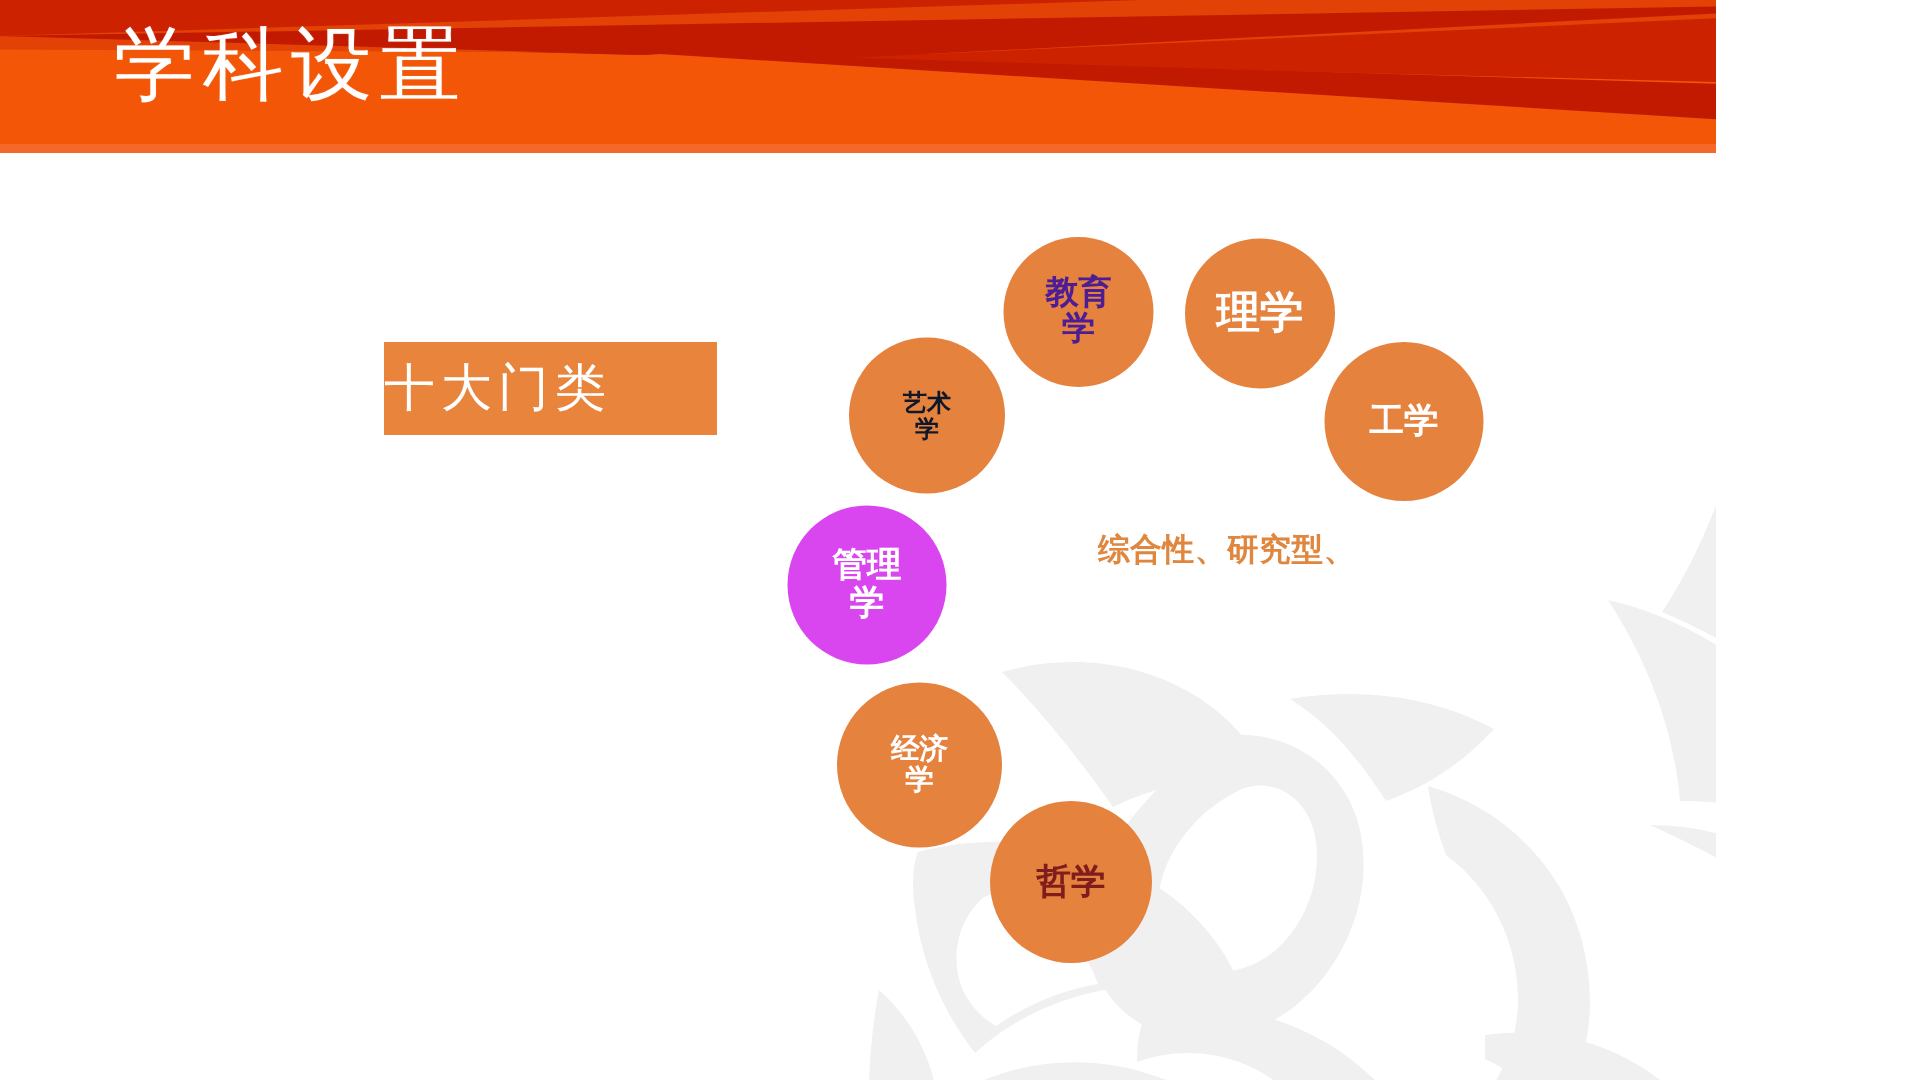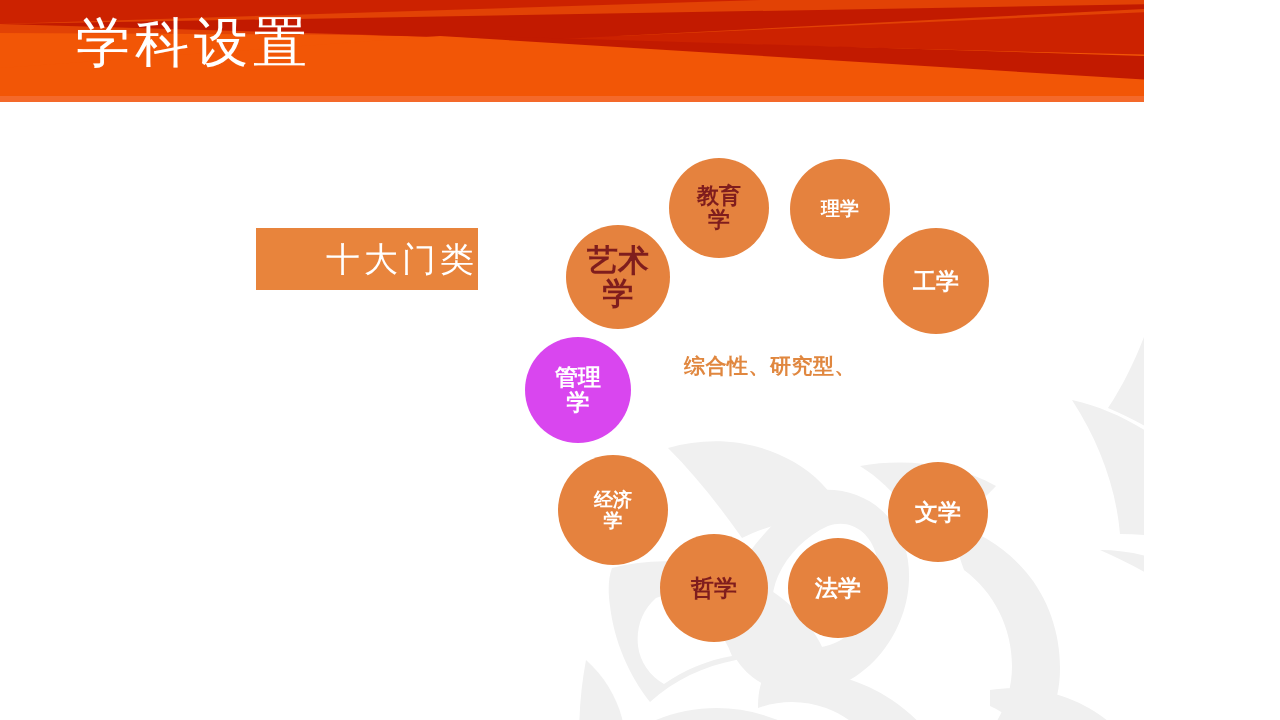--- a/index.html
+++ b/index.html
@@ -71,21 +71,21 @@
   
   #category-box {
     position: absolute;
     left: 256px;
     top: 228px;
     width: 222px;
     height: 62px;
     background: #E8843C;
     display: flex;
     align-items: center;
-    justify-content: flex-end;
+    justify-content: flex-start;
   }
   #category-box .label {
     color: #ffffff;
     font-size: 34px;
     line-height: 38px;
     letter-spacing: 4px;
     font-weight: 400;
     font-family: "DejaVu Sans", "Liberation Sans", sans-serif;
     white-space: nowrap;
   }
@@ -113,21 +113,21 @@
     text-align: center;
     line-height: 1.08;
     font-family: "DejaVu Sans", "Liberation Sans", sans-serif;
     white-space: pre-line;
     letter-spacing: 0px;
   }
 
   
   #center-tagline {
     position: absolute;
-    left: 620px;
+    left: 668px;
     top: 348px;
     width: 300px;
     text-align: center;
     color: #E0873F;
     font-weight: bold;
     font-size: 21px;
     line-height: 36px;
     font-family: "DejaVu Sans", "Liberation Sans", sans-serif;
     letter-spacing: 0.5px;
   }
@@ -172,48 +172,42 @@
     <div id="slide-title">学科设置</div>
   </div>
 
   <div id="category-box">
     <span class="label">十大门类</span>
   </div>
 
   <div id="circle-ring">
 
   <div class="discipline-circle" style="left: 169px; top: 18px; width: 100px; height: 100px; background: rgb(229, 130, 62);">
-        <span class="circle-label" style="font-size: 22px; color: #7f1d1d;">教育
+        <span class="circle-label" style="font-size: 22px; color: #4c1d95;">教育
 学</span>
       </div>
       <div class="discipline-circle" style="left: 290px; top: 19px; width: 100px; height: 100px; background: rgb(229, 130, 62);">
-        <span class="circle-label" style="font-size: 19px; color: rgb(255, 255, 255); font-family: Liberation Serif, serif;">理学</span>
+        <span class="circle-label" style="font-size: 29px; color: rgb(255, 255, 255);">理学</span>
       </div>
       <div class="discipline-circle" style="left: 383px; top: 88px; width: 106px; height: 106px; background: rgb(229, 130, 62);">
         <span class="circle-label" style="font-size: 23px; color: rgb(255, 255, 255);">工学</span>
       </div>
-      <div class="discipline-circle" style="left: 388px; top: 322px; width: 100px; height: 100px; background: rgb(229, 130, 62);">
-        <span class="circle-label" style="font-size: 23px; color: rgb(255, 255, 255);">文学</span>
-      </div>
-      <div class="discipline-circle" style="left: 288px; top: 398px; width: 100px; height: 100px; background: rgb(229, 130, 62);">
-        <span class="circle-label" style="font-size: 23px; color: rgb(255, 255, 255);">法学</span>
-      </div>
       <div class="discipline-circle" style="left: 160px; top: 394px; width: 108px; height: 108px; background: rgb(229, 130, 62);">
         <span class="circle-label" style="font-size: 23px; color: #7f1d1d;">哲学</span>
       </div>
       <div class="discipline-circle" style="left: 58px; top: 315px; width: 110px; height: 110px; background: rgb(229, 130, 62);">
         <span class="circle-label" style="font-size: 19px; color: rgb(255, 255, 255);">经济
 学</span>
       </div>
       <div class="discipline-circle" style="left: 25px; top: 197px; width: 106px; height: 106px; background: #d946ef;">
         <span class="circle-label" style="font-size: 23px; color: rgb(255, 255, 255);">管理
 学</span>
       </div>
       <div class="discipline-circle" style="left: 66px; top: 85px; width: 104px; height: 104px; background: rgb(229, 130, 62);">
-        <span class="circle-label" style="font-size: 31px; color: #7f1d1d;">艺术
+        <span class="circle-label" style="font-size: 16px; color: #0f172a;">艺术
 学</span>
       </div>
     </div>
 
   <div id="center-tagline">
     <div>综合性、研究型、</div>
   </div>
 
 </div>
 

